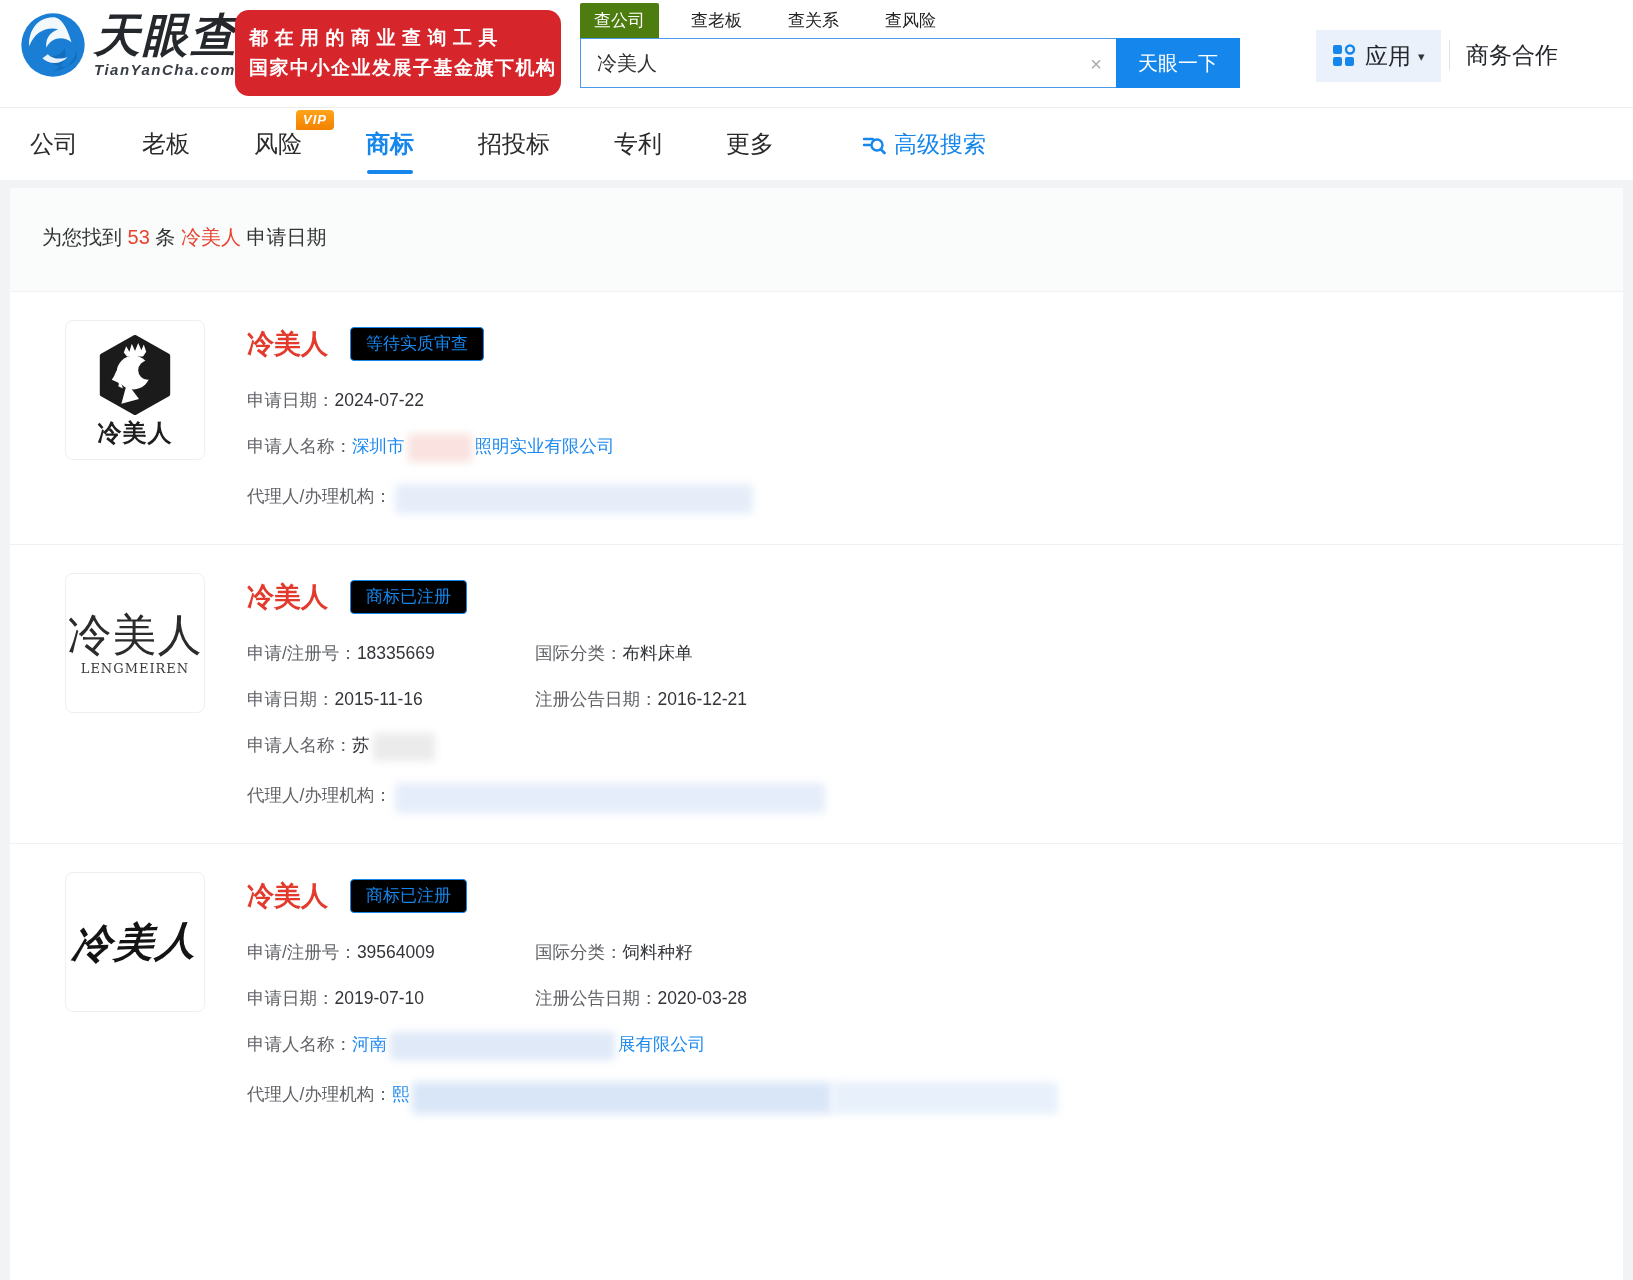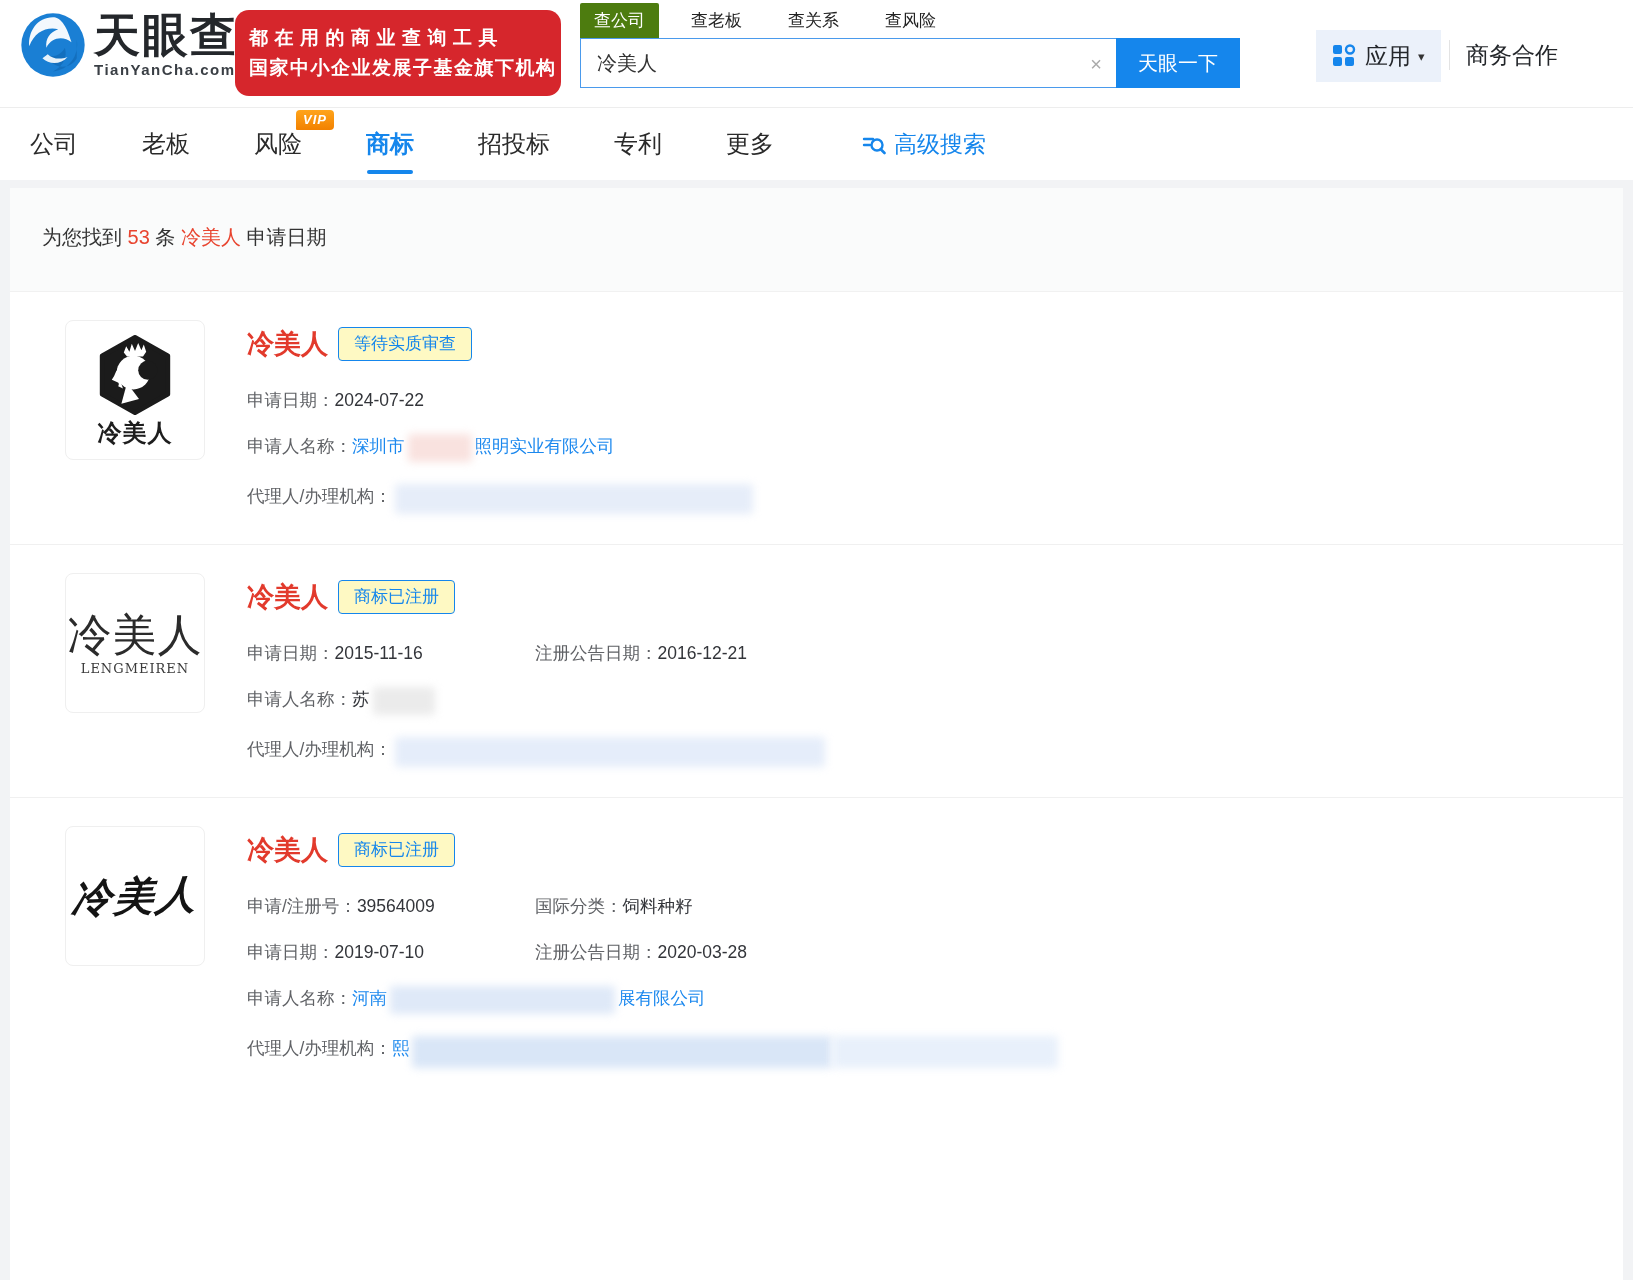--- a/index.html
+++ b/index.html
@@ -4,21 +4,21 @@
 <style>
   * { margin:0; padding:0; box-sizing:border-box; }
   html,body { width:1633px; height:1280px; overflow:hidden;
     font-family:"Liberation Sans","DejaVu Sans",sans-serif; background:#f2f3f5; }
 
   
   .header { position:relative; width:1633px; height:108px; background:#fff;
     border-bottom:1px solid #ededed; }
   .logo-wrap { position:absolute; left:20px; top:12px; display:flex; align-items:center; }
   .logo-swirl { width:66px; height:66px; }
-  .logo-text-col { margin-left:8px; }
+  .logo-text-col { margin-left:8px;font-style:italic; }
   .brand-name { font-size:46px; font-weight:bold; color:#24272b; line-height:46px; letter-spacing:2px; }
   .brand-domain { font-size:15px; font-weight:bold; color:#3a3f45; letter-spacing:1.5px; margin-top:3px; }
 
   .promo-banner { position:absolute; left:235px; top:10px; width:326px; height:86px;
     background:#d6262c; color:#fff; border-radius:14px; display:flex; flex-direction:column;
     justify-content:center; padding:0 14px; }
   .promo-line1 { font-size:19px; font-weight:bold; letter-spacing:6.5px; line-height:30px; white-space:nowrap; }
   .promo-line2 { font-size:19px; font-weight:bold; letter-spacing:1.5px; line-height:30px; white-space:nowrap; }
 
   .search-area { position:absolute; left:580px; top:4px; }
@@ -73,22 +73,22 @@
   .serif-logo-main { font-family:"DejaVu Serif","Liberation Serif",serif; font-size:44px;
     color:#2b2b2b; letter-spacing:1px; line-height:48px; }
   .serif-logo-sub { font-family:"DejaVu Serif","Liberation Serif",serif; font-size:13px;
     color:#3b3b3b; letter-spacing:1px; margin-top:2px; }
   .script-logo { font-family:"DejaVu Serif","Liberation Serif",serif; font-style:italic;
     font-weight:bold; font-size:40px; color:#141414; transform:skewX(-6deg) rotate(-2deg); letter-spacing:2px; }
 
   .card-body { margin-left:42px; padding-top:6px; }
   .title-row { display:flex; align-items:center; margin-bottom:26px; }
   .tm-title { font-size:27px; font-weight:bold; color:#e23a2c; cursor:pointer; text-decoration:none; }
-  .status-badge { margin-left:10px; border:1px solid #1586ec; color:#1586ec; font-size:17px;
-    padding:4px 15px 5px; border-radius:4px; background:#fef9c3; }
+  .status-badge { margin-left:22px; border:1px solid #1586ec; color:#1586ec; font-size:17px;
+    padding:4px 15px 5px; border-radius:4px; background:#000000; }
   .detail-row { display:flex; margin-bottom:22px; font-size:17.5px; line-height:24px; }
   .detail-row:last-child { margin-bottom:0; }
   .field-w { width:288px; }
   .lbl { color:#606266; }
   .val { color:#33353a; }
   .link { color:#1b88ee; cursor:pointer; }
 
   .blur-chip { display:inline-block; height:28px; border-radius:3px; vertical-align:middle;
     filter:blur(4px); margin:0 3px; }
   .bc-pink  { width:64px;  background:#f9e2df; }
@@ -220,20 +220,28 @@
       <div class="serif-logo-main">冷美人</div>
       <div class="serif-logo-sub">LENGMEIREN</div>
     </div>
     <div class="card-body">
       <div class="title-row">
         <a class="tm-title">冷美人</a>
         <span class="status-badge">商标已注册</span>
       </div>
       <div class="detail-row">
         <div class="field-w">
+          <span class="lbl">申请/注册号：</span><span class="val">18335669</span>
+        </div>
+        <div>
+          <span class="lbl">国际分类：</span><span class="val">布料床单</span>
+        </div>
+      </div>
+      <div class="detail-row">
+        <div class="field-w">
           <span class="lbl">申请日期：</span><span class="val">2015-11-16</span>
         </div>
         <div>
           <span class="lbl">注册公告日期：</span><span class="val">2016-12-21</span>
         </div>
       </div>
       <div class="detail-row">
         <span class="lbl">申请人名称：</span>
         <span class="val">苏</span>
         <span class="blur-chip bc-gray"></span>

